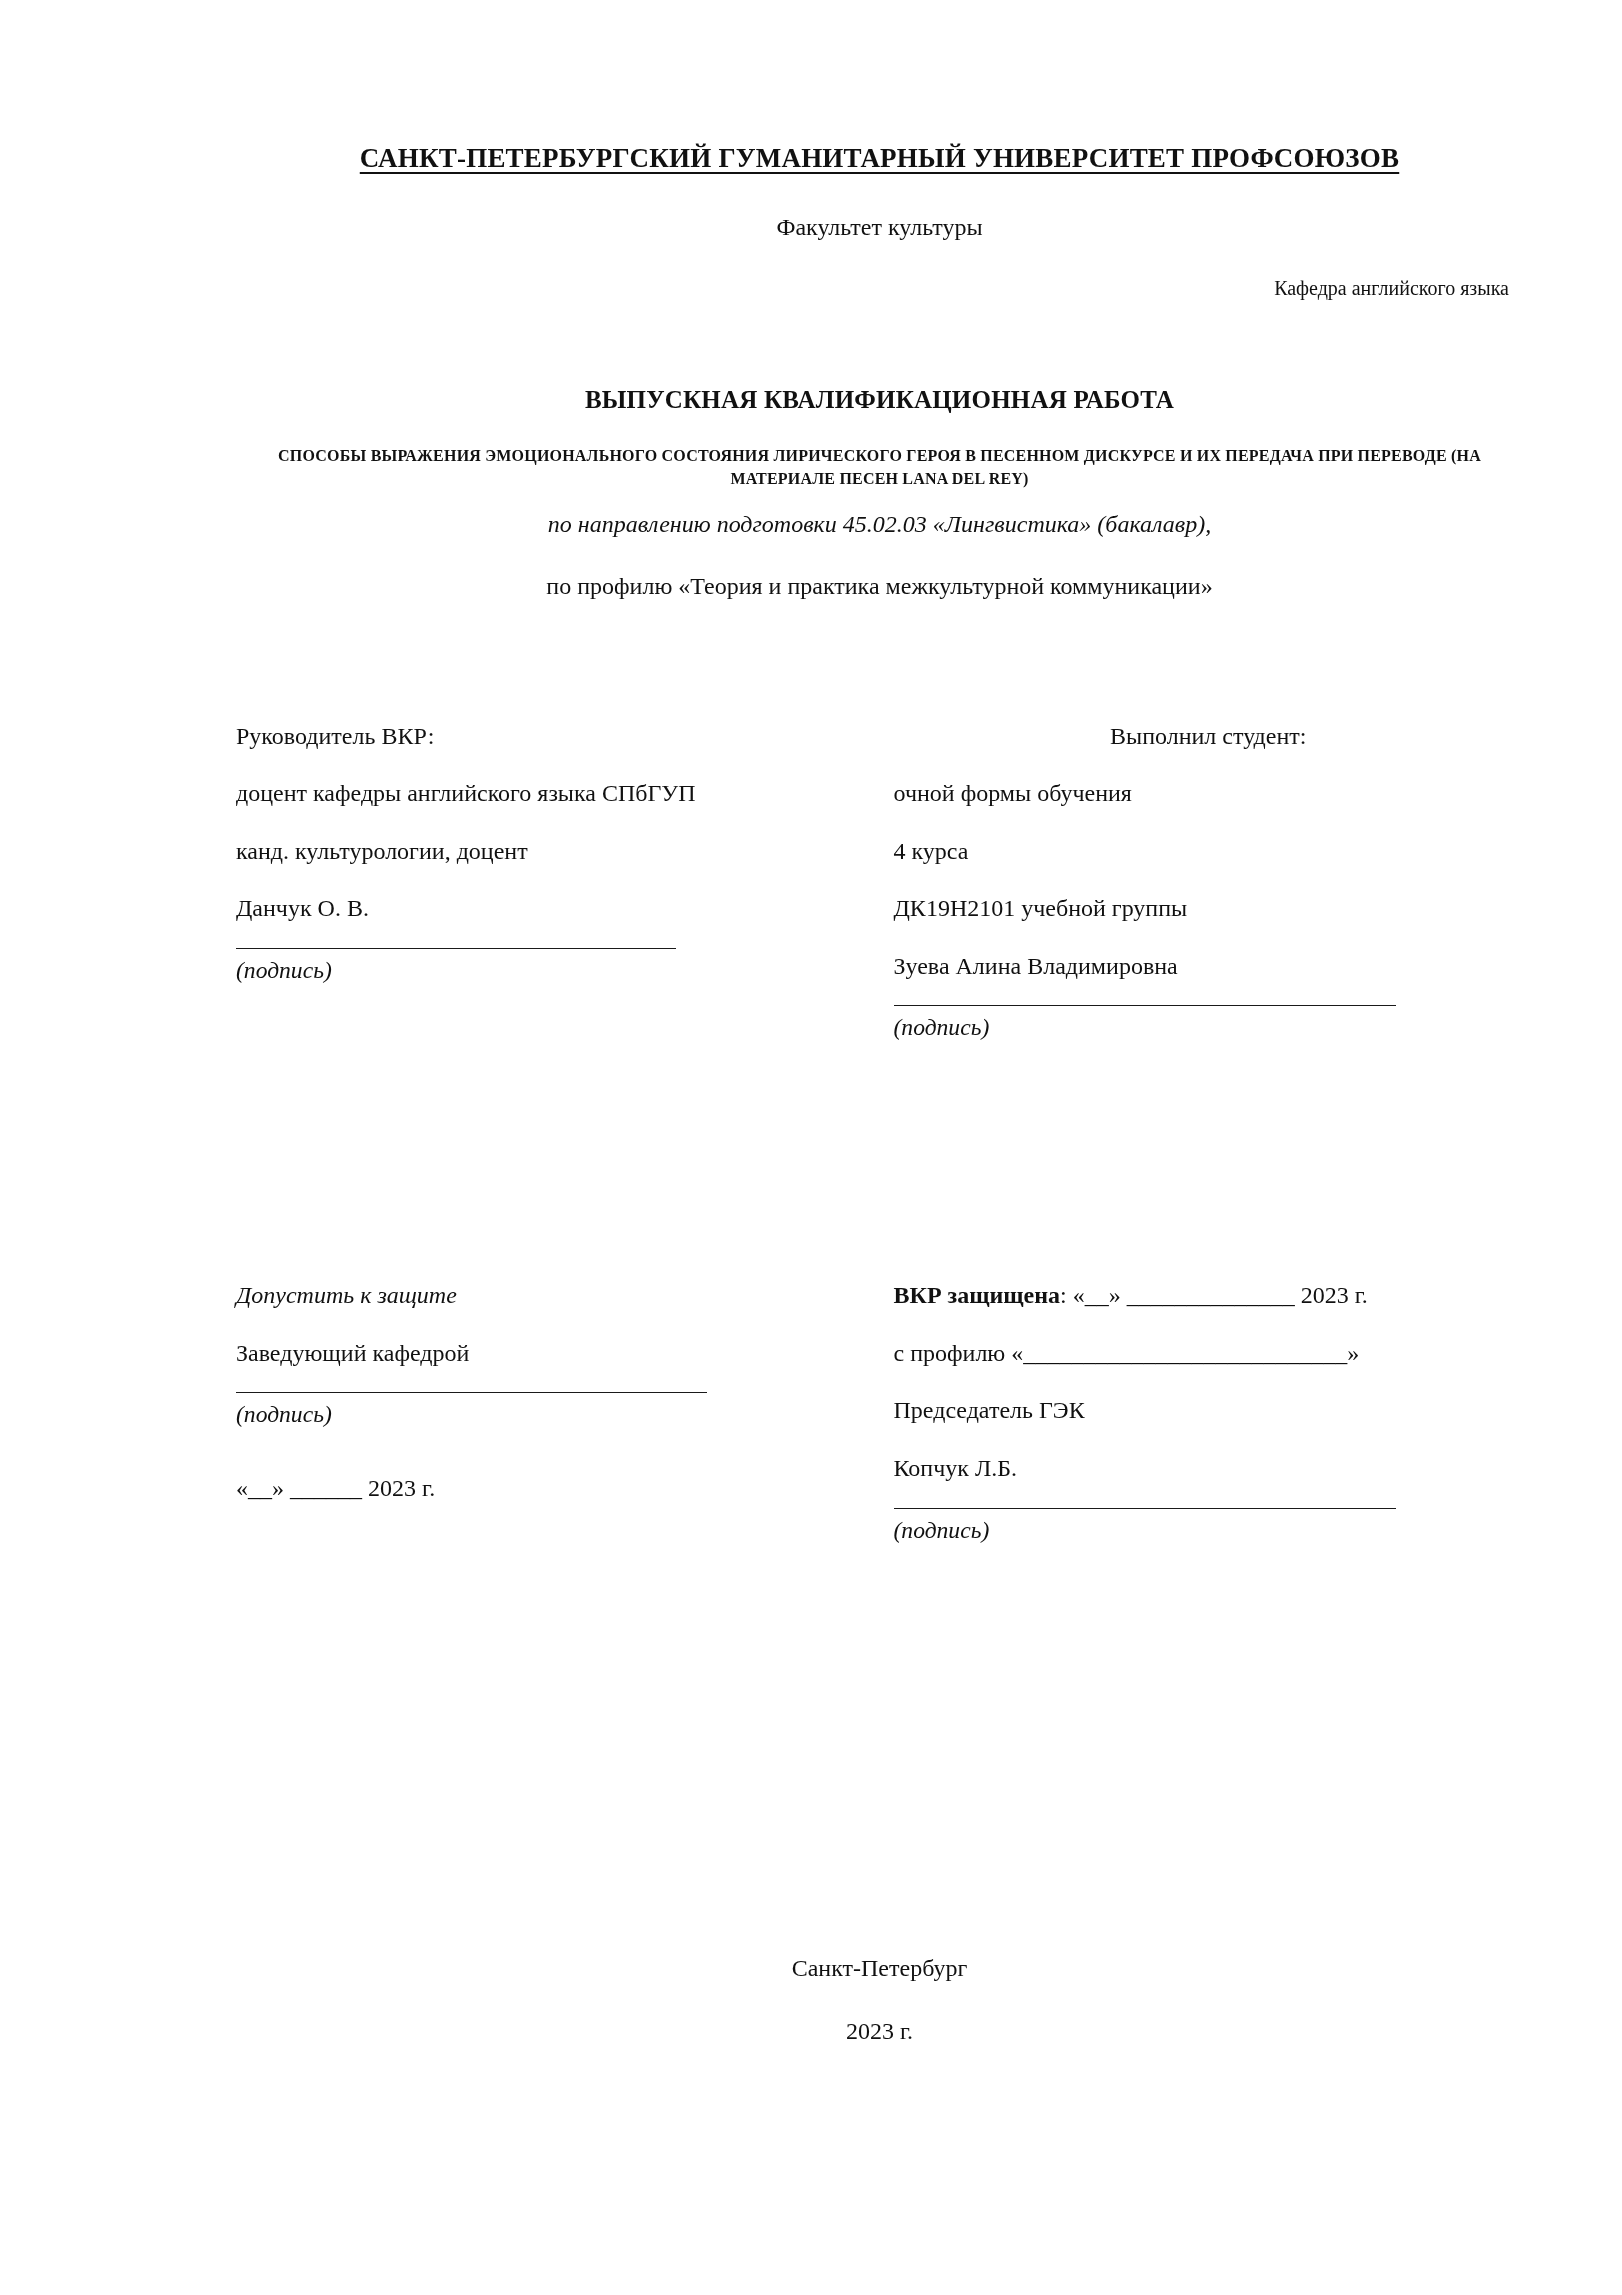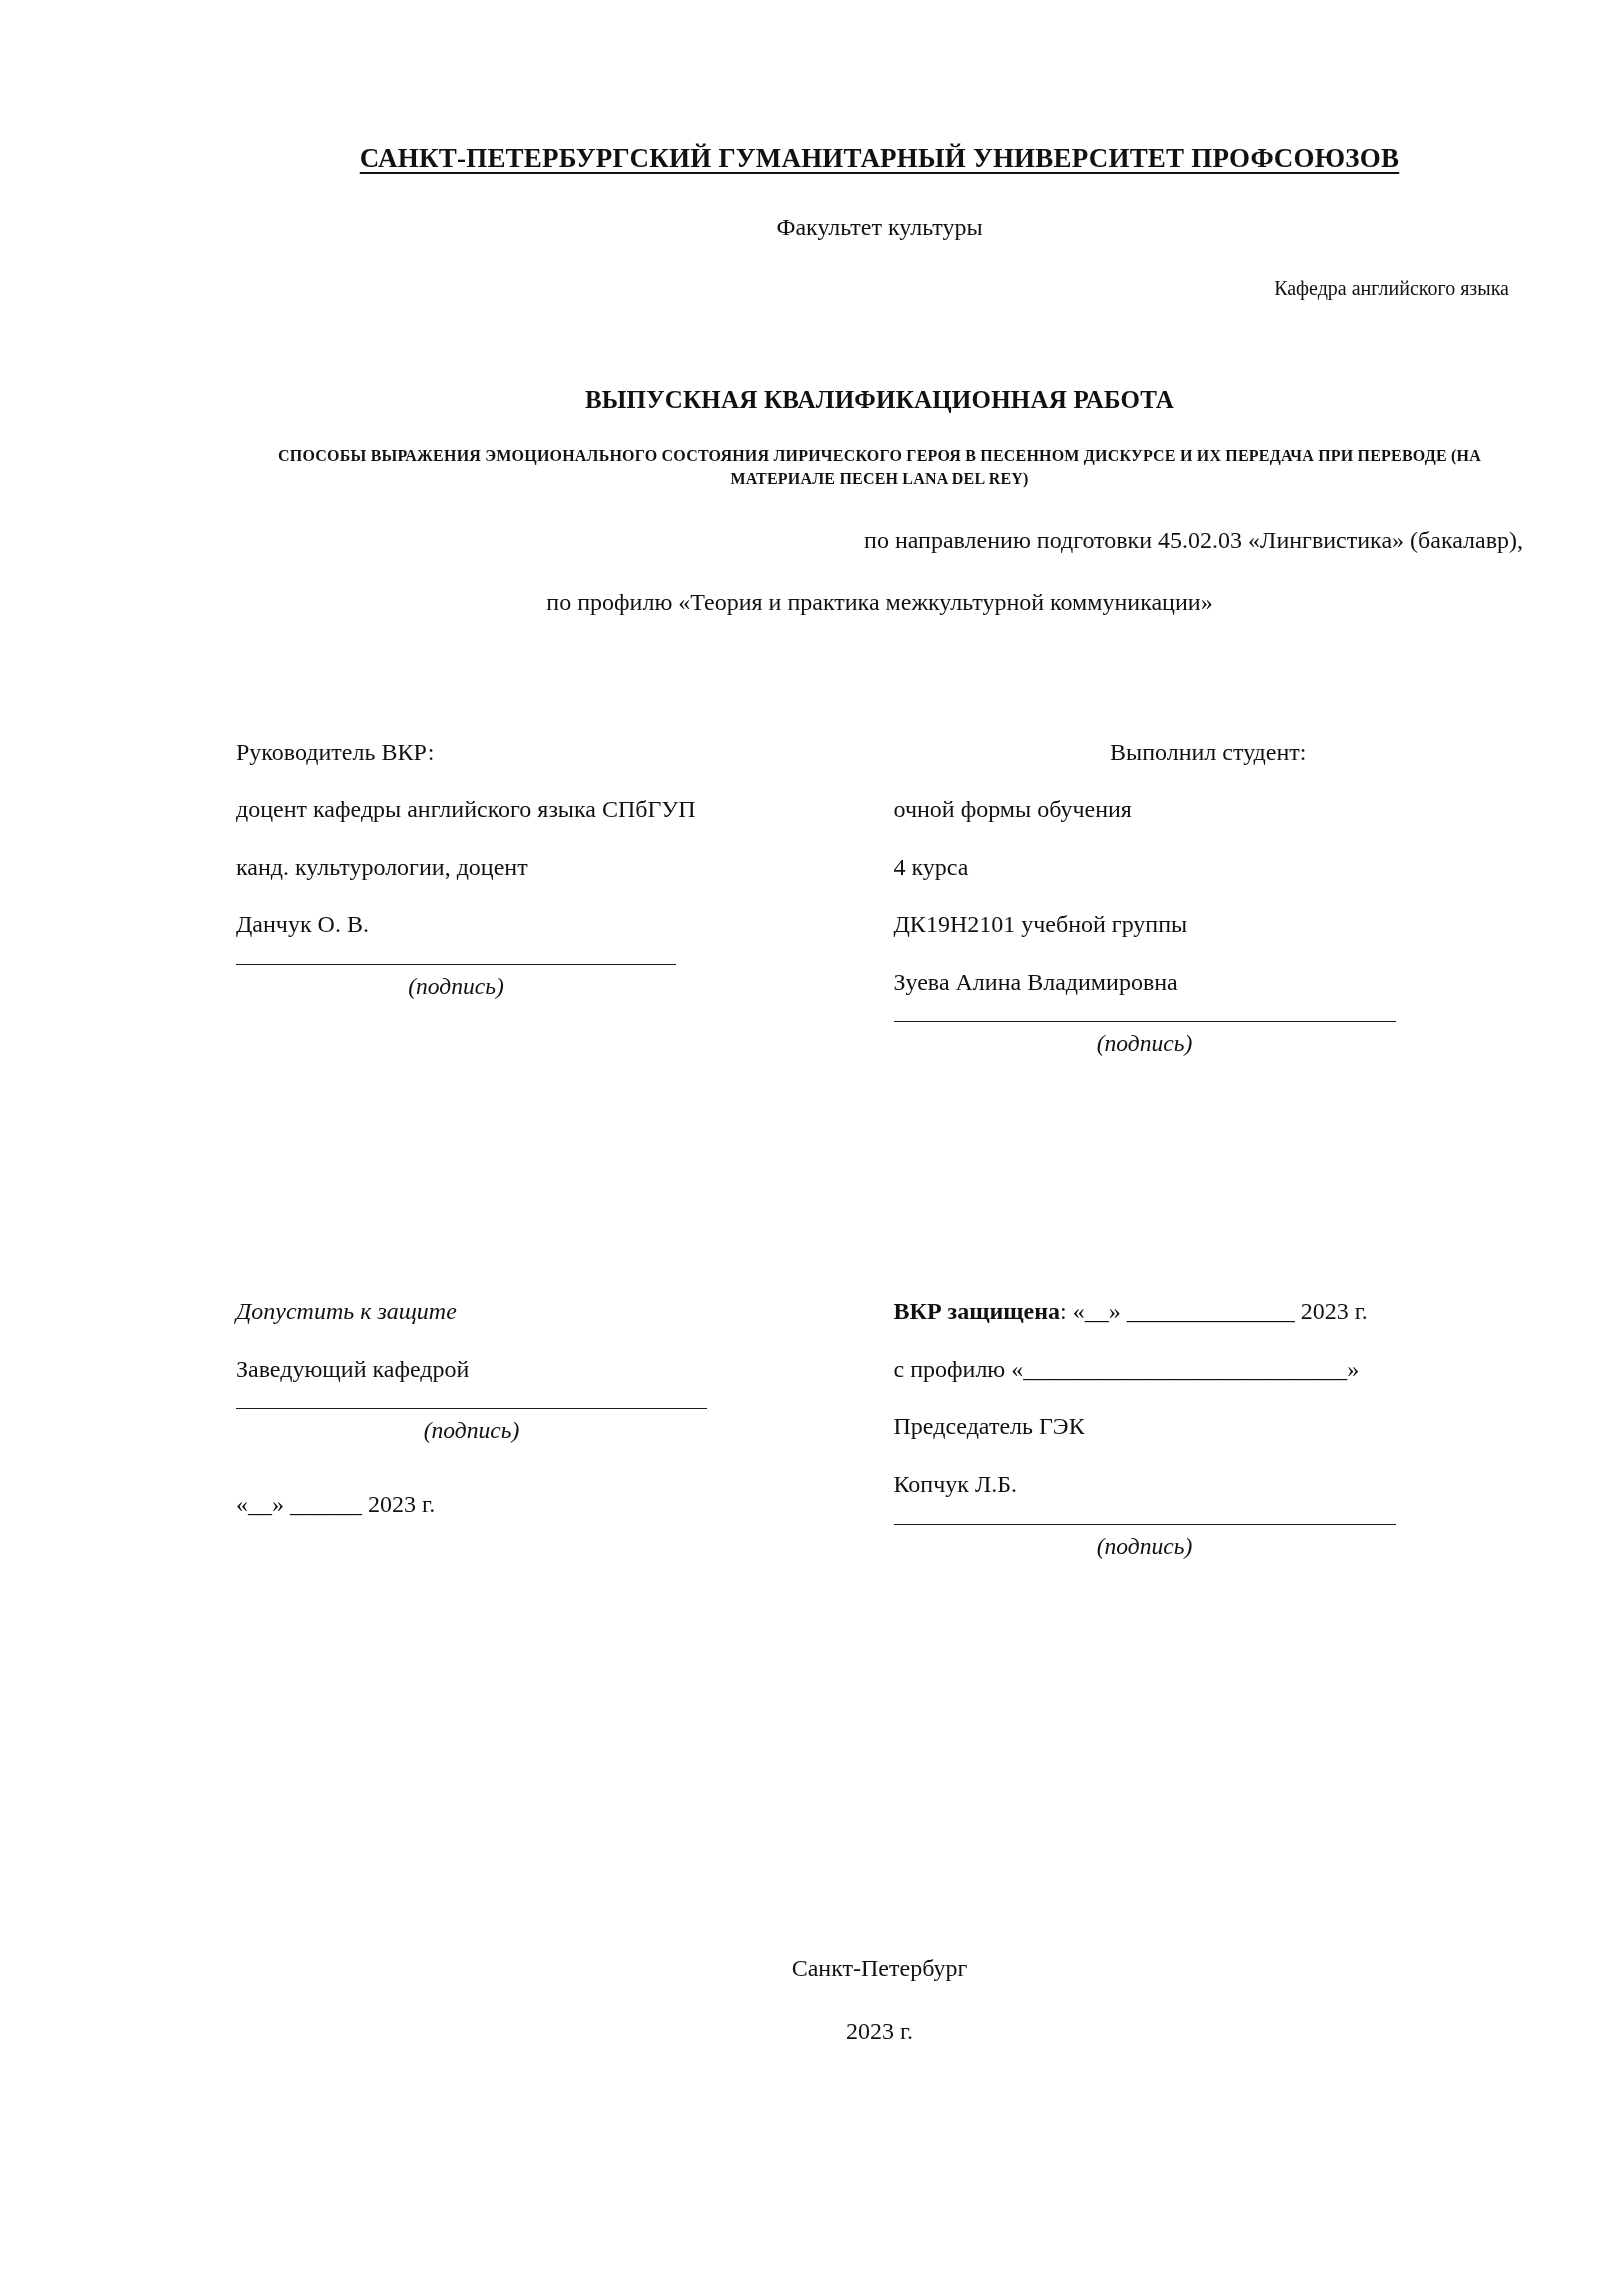--- a/index.html
+++ b/index.html
@@ -63,23 +63,24 @@
   }
   .work-title {
     text-align: center;
     font-weight: bold;
     font-size: 16px;
     margin-top: 31px;
     line-height: 1.42;
     letter-spacing: 0.2px;
   }
   .direction {
-    text-align: right;
-    font-size: 24px;
-    margin-top: 36px;
+    text-align: center;
+    font-size: 24px;
+    margin-top: 20px;
+    font-style: italic;
   }
   .profile {
     text-align: center;
     font-size: 24px;
     margin-top: 35px;
   }
 
   
   .cols {
     display: flex;
@@ -108,21 +109,20 @@
     height: 0;
     margin-top: 12.6px;
     margin-bottom: 7.9px;
   }
   .rule.w-short { width: 440px; }
   .rule.w-med   { width: 471px; }
   .rule.w-long  { width: 502px; }
   .sig {
     font-style: italic;
     font-size: 23.6px;
-    text-align: center;
   }
   .sig.w-short { width: 440px; }
   .sig.w-med   { width: 471px; }
   .sig.w-long  { width: 502px; }
 
   .italic { font-style: italic; }
   .bold { font-weight: bold; }
 
   .block2 { margin-top: 236px; }
 

